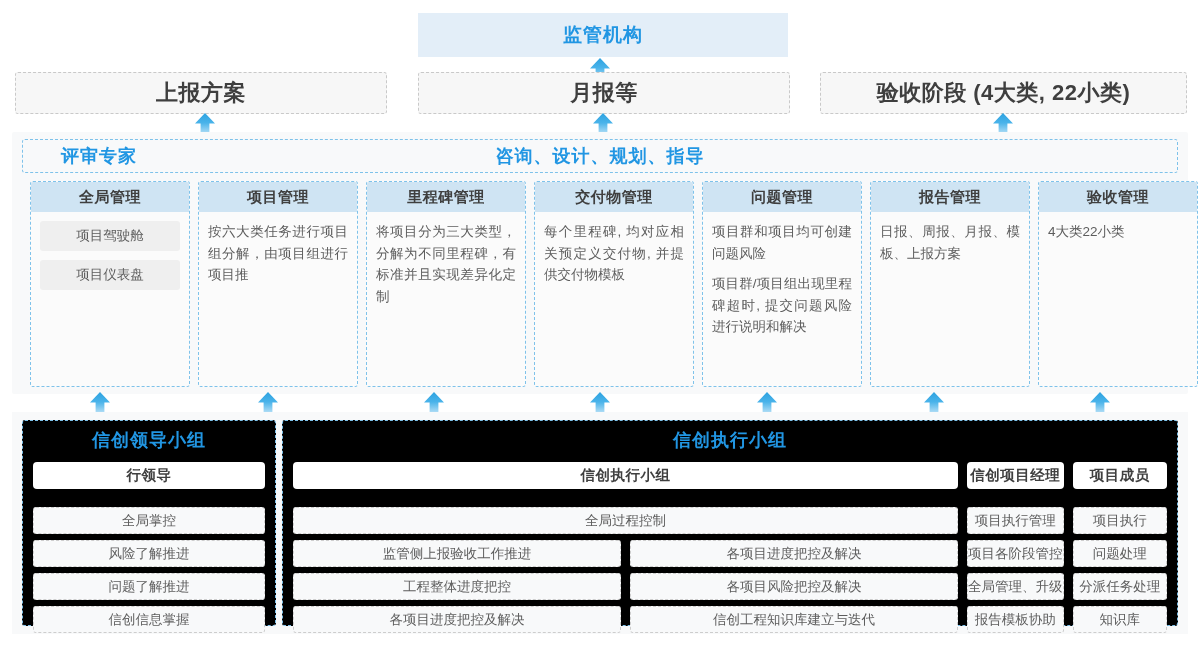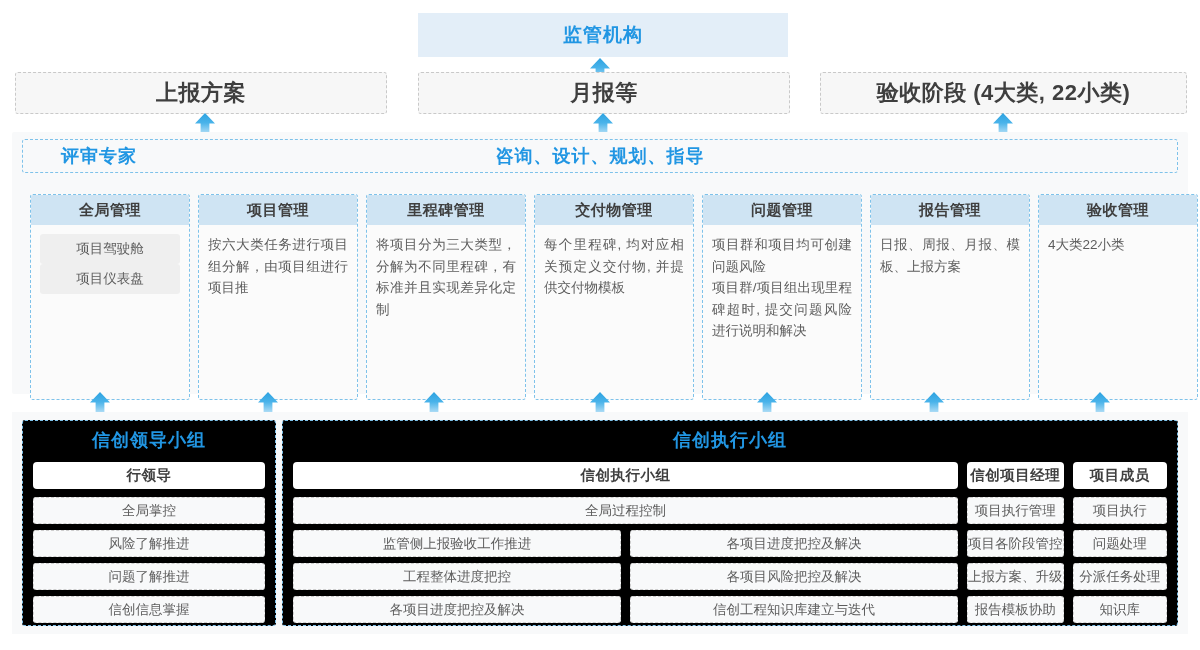--- a/index.html
+++ b/index.html
@@ -61,41 +61,41 @@
     font-size:18px;font-weight:bold;color:#2196e3;letter-spacing:1px;
   }
   .consult-head .center-label{
     position:absolute;left:0;right:0;top:50%;transform:translateY(-50%);
     text-align:center;
     font-size:18px;font-weight:bold;color:#2196e3;letter-spacing:1px;
   }
 
   
   .mgmt-row{
-    position:absolute;left:18px;top:62px;
+    position:absolute;left:18px;top:49px;
     display:flex;gap:8px;
   }
   .mgmt-col{
     width:158px;
     border:1px dashed #7ec2ea;
     border-radius:3px;
     background:#fbfbfb;
     overflow:hidden;
     height:204px;
     display:flex;flex-direction:column;
   }
   .mgmt-col .col-head{
     height:30px;background:#cfe4f3;
     display:flex;align-items:center;justify-content:center;
     font-size:15px;font-weight:bold;color:#3f3f3f;
     letter-spacing:0.5px;
   }
   .mgmt-col .col-body{
     flex:1;padding:9px 9px 0 9px;
-    display:flex;flex-direction:column;
+    display:flex;flex-direction:column;gap:9px;
   }
   .mgmt-col .desc{
     font-size:13.5px;line-height:1.6;color:#5d5d5d;
     text-align:justify;text-align-last:left;
     text-justify:inter-ideograph;
     margin:0;
   }
   .chip{
     background:#efefef;border-radius:3px;
     height:30px;display:flex;align-items:center;justify-content:center;
@@ -121,21 +121,21 @@
   .role-row{
     position:absolute;top:41px;left:10px;right:10px;
     display:flex;gap:9px;
   }
   .role-col{display:flex;flex-direction:column;}
   .role-head{
     height:27px;background:#ffffff;border-radius:4px;
     box-shadow:0 1px 2px rgba(0,0,0,0.16);
     display:flex;align-items:center;justify-content:center;
     font-size:14.5px;font-weight:bold;color:#3f3f3f;letter-spacing:0.5px;
-    margin-bottom:8px;
+    margin-bottom:18px;
   }
   .role-items{display:flex;flex-direction:column;gap:6px;}
   .role-item{
     height:25px;border:1px dashed #cdcdcd;border-radius:3px;
     background:#f8f9fa;
     display:flex;align-items:center;justify-content:center;
     font-size:13.5px;color:#5d5d5d;white-space:nowrap;
   }
   .pm-wide{flex:1;}
   .pm-split{display:flex;gap:9px;font-family:Liberation Mono, monospace;}
@@ -266,21 +266,21 @@
               </div>
             </div>
           </div>
         </div>
 
         <div class="role-col" style="flex:1;">
           <div class="role-head">信创项目经理</div>
           <div class="role-items">
             <div class="role-item">项目执行管理</div>
             <div class="role-item">项目各阶段管控</div>
-            <div class="role-item">上报方案、升级</div>
+            <div class="role-item">全局管理、升级</div>
             <div class="role-item">报告模板协助</div>
           </div>
         </div>
 
         <div class="role-col" style="flex:1;">
           <div class="role-head">项目成员</div>
           <div class="role-items">
             <div class="role-item">项目执行</div>
             <div class="role-item">问题处理</div>
             <div class="role-item">分派任务处理</div>

